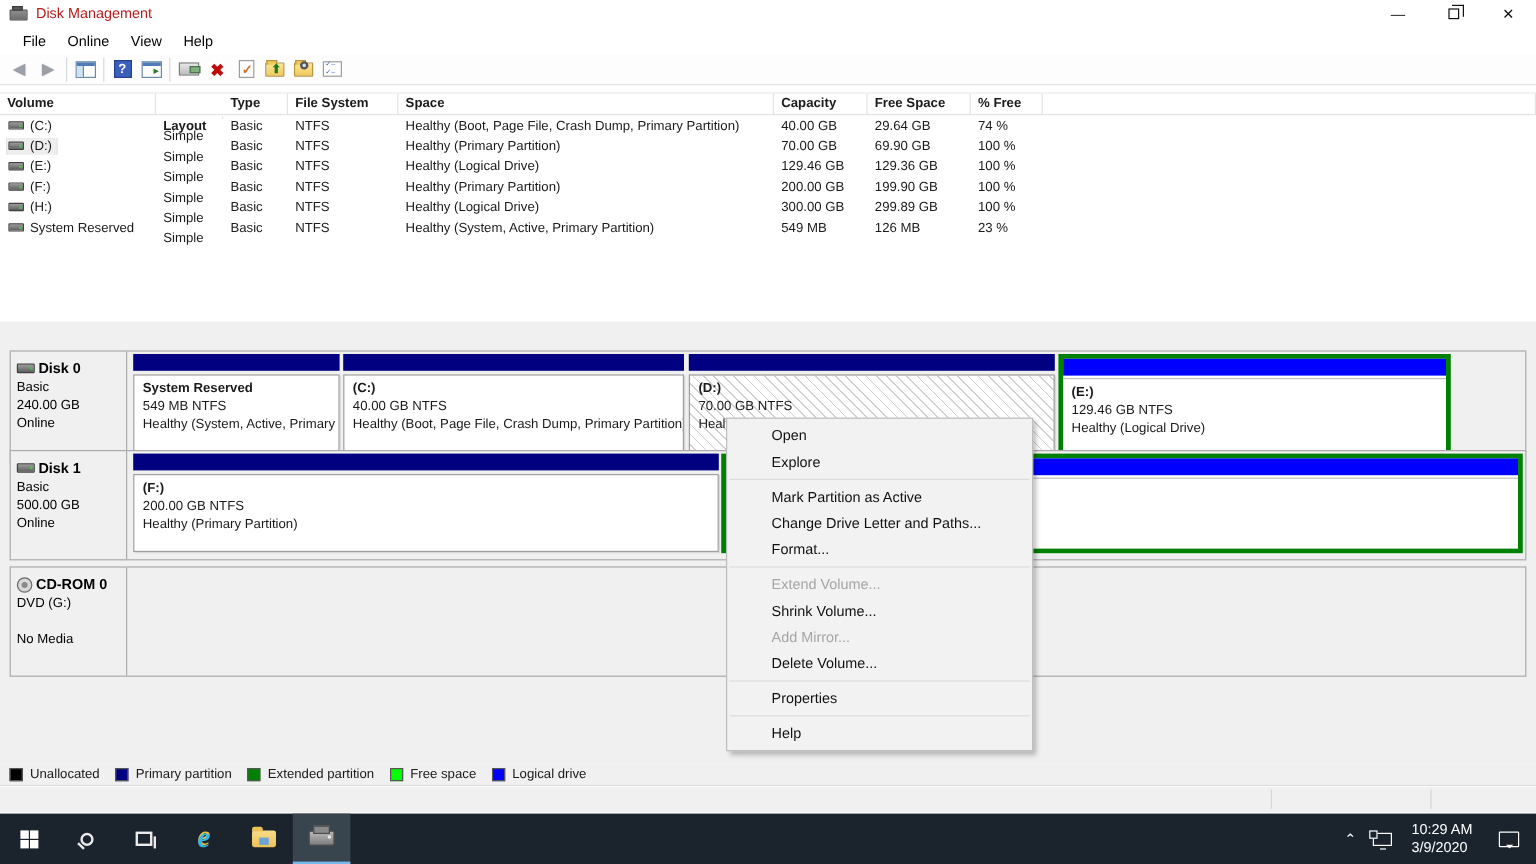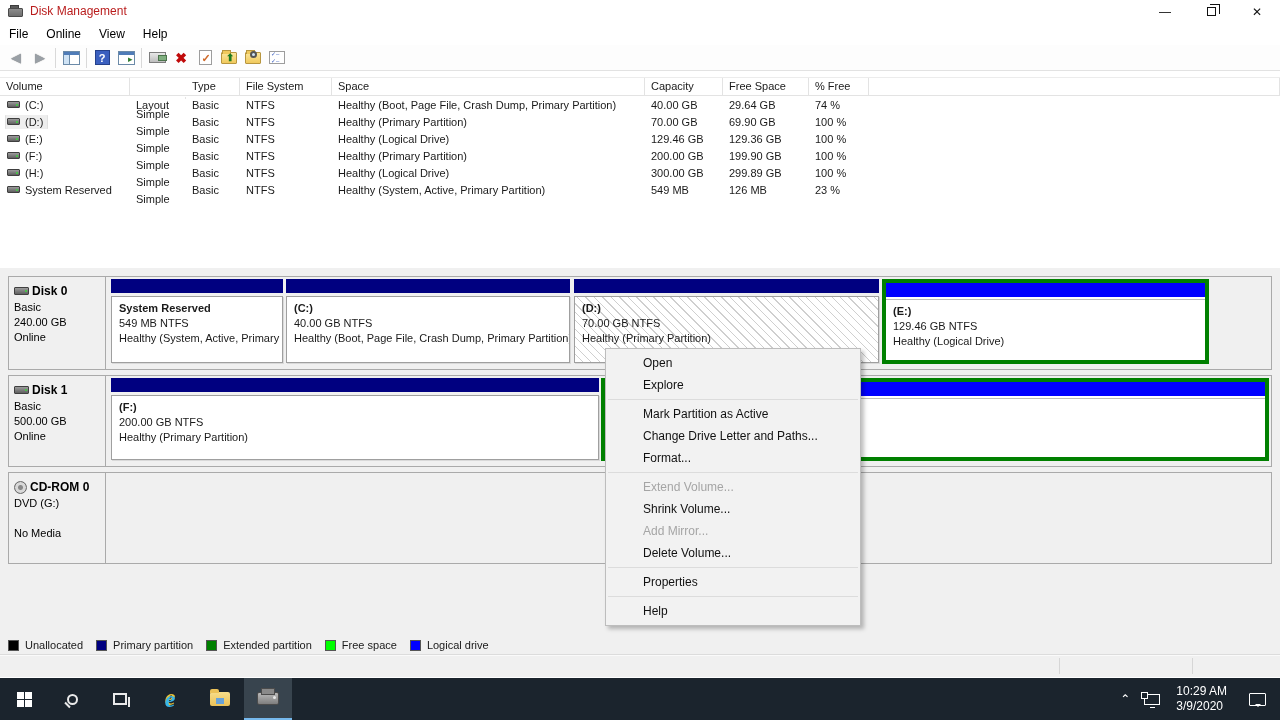--- a/index.html
+++ b/index.html
@@ -12,21 +12,21 @@
   .title-icon { position:absolute; left:8px; top:5px; width:15px; height:12px; }
   .title-icon .drive { position:absolute; left:0; top:3px; width:15px; height:9px; background:linear-gradient(#8d8d8d,#6f6f6f); border:1px solid #4a4a4a; border-radius:1px; }
   .title-icon .slot { position:absolute; left:2px; top:0; width:9px; height:4px; background:#5a5a5a; border:1px solid #3c3c3c; }
   .title-text { position:absolute; left:30px; top:4px; font-size:12px; color:#b91c1c; }
   .cap-btns { position:absolute; right:0; top:0; height:23px; display:flex; }
   .cap-btn { width:46px; height:23px; display:flex; align-items:center; justify-content:center; font-size:12px; color:#111; }
   .cap-restore { position:relative; width:9px; height:9px; border:1px solid #111; background:#fff; }
   .cap-restore:before { content:""; position:absolute; left:2px; top:-4px; width:9px; height:9px; border:1px solid #111; border-bottom:none; border-left:none; }
 
   
-  .menubar { position:absolute; left:0; top:23px; width:1280px; height:22px; background:#fff; display:flex; align-items:center; }
+  .menubar { position:absolute; left:0; top:23px; width:1280px; height:22px; background:#fff; display:flex; align-items:center; padding-left:10px; }
   .menu-item { font-size:12px; padding:3px 9px; color:#000; }
 
   
   .toolbar { position:absolute; left:0; top:45px; width:1280px; height:26px; background:#fdfdfd; border-bottom:1px solid #e2e2e2; display:flex; align-items:center; padding-left:4px; }
   .tb { width:24px; height:22px; display:flex; align-items:center; justify-content:center; }
   .tb-sep { width:1px; height:20px; background:#d9d9d9; margin:0 3px; }
   .arrow { color:#9aa0a6; font-size:13px; text-shadow:0 0 1px #777; }
   .mini-win { position:relative; width:17px; height:14px; border:1px solid #6b8aa8; background:#fff; }
   .mini-win:before { content:""; position:absolute; left:0; top:0; right:0; height:3px; background:#4f7cb8; }
   .mini-win.left-pane:after { content:""; position:absolute; left:0; top:3px; bottom:0; width:5px; background:#cfe3f5; border-right:1px solid #6b8aa8; }
@@ -40,34 +40,34 @@
   .folder-ic { position:relative; width:16px; height:12px; background:linear-gradient(#fbe59a,#f0c95c); border:1px solid #b8963f; border-radius:1px; }
   .folder-ic:before { content:""; position:absolute; left:0; top:-3px; width:7px; height:3px; background:#f0c95c; border:1px solid #b8963f; border-bottom:none; }
   .folder-ic .up { position:absolute; left:4px; top:-1px; color:#1e7a1e; font-size:10px; font-weight:bold; }
   .folder-ic .mag { position:absolute; left:4px; top:-2px; width:7px; height:7px; border:2px solid #555; border-radius:50%; background:#cfe3f5; }
   .list-ic { position:relative; width:16px; height:13px; background:#fff; border:1px solid #9d9d9d; }
   .list-ic:after { content:"✓–\A✓–"; white-space:pre; position:absolute; left:1px; top:-1px; font-size:6px; color:#3a5fbf; line-height:7px; }
 
   
   .listview { position:absolute; left:0; top:72px; width:1280px; height:196px; background:#fff; }
   .lv-head { position:absolute; left:0; top:5px; width:1280px; height:19px; display:flex; border-top:1px solid #ececec; border-bottom:1px solid #e3e3e3; }
-  .lv-hcell { border-right:1px solid #e3e3e3; padding:2px 0 0 6px; font-size:11px; color:#1a1a1a; }
+  .lv-hcell { border-right:1px solid #e3e3e3; padding:2px 0 0 6px; font-size:11px; color:#1a1a1a;font-weight:bold; }
   .lv-rows { position:absolute; left:0; top:24px; width:1280px; }
   .lv-row { display:flex; height:17px; align-items:center; }
   .lv-cell { padding-left:6px; white-space:nowrap; overflow:hidden; }
   .c-vol{width:130px;} .c-lay{width:56px;margin-top:19px;} .c-typ{width:54px;} .c-fs{width:92px;} .c-st{width:313px;} .c-cap{width:78px;} .c-free{width:86px;} .c-pct{width:60px;} .c-fill{flex:1;}
   .vol-wrap { display:inline-flex; align-items:center; gap:5px; padding:1px 4px 1px 1px; border-radius:1px; }
   .vol-wrap.sel { background:#eeeeee; outline:1px solid #e0e0e0; }
   .drive-ic { width:13px; height:7px; background:linear-gradient(#9c9c9c,#5f5f5f); border:1px solid #3f3f3f; border-radius:1px; position:relative; }
   .drive-ic:after { content:""; position:absolute; right:1px; top:2px; width:2px; height:2px; background:#49c249; }
 
   
   .gfx { position:absolute; left:0; top:268px; width:1280px; height:368px; background:#f0f0f0; }
   .disk-row { position:absolute; left:8px; width:1264px; background:#f0f0f0; border:1px solid #aaaaaa; }
-  .dr0 { top:8px; height:94px; } .dr1 { top:107px; height:92px; } .dr2 { top:204px; height:92px;padding-left:24px; }
+  .dr0 { top:24px; height:94px; } .dr1 { top:107px; height:92px; } .dr2 { top:204px; height:92px;padding-left:24px; }
   .disk-hdr { position:absolute; left:0; top:0; bottom:0; width:97px; border-right:1px solid #aaaaaa; padding:7px 0 0 5px; }
   .dh-name { font-weight:bold; font-size:12px; display:flex; align-items:center; gap:3px; color:#000; }
   .dh-line { margin-top:3px; font-size:11px; color:#000; }
   .disk-glyph { width:15px; height:8px; background:linear-gradient(#9c9c9c,#606060); border:1px solid #404040; border-radius:1px; position:relative; }
   .disk-glyph:after { content:""; position:absolute; right:1px; top:2px; width:2px; height:2px; background:#49c249; }
   .cd-glyph { width:13px; height:13px; border-radius:50%; background:radial-gradient(circle at 50% 50%, #888 0 2px, #d8d8d8 3px 5px, #9a9a9a 6px); border:1px solid #6a6a6a; }
 
   .part { position:absolute; top:2px; bottom:6px; }
   .pbar { height:14px; background:#000080; }
   .pbar.logical { background:#0000ff; }

